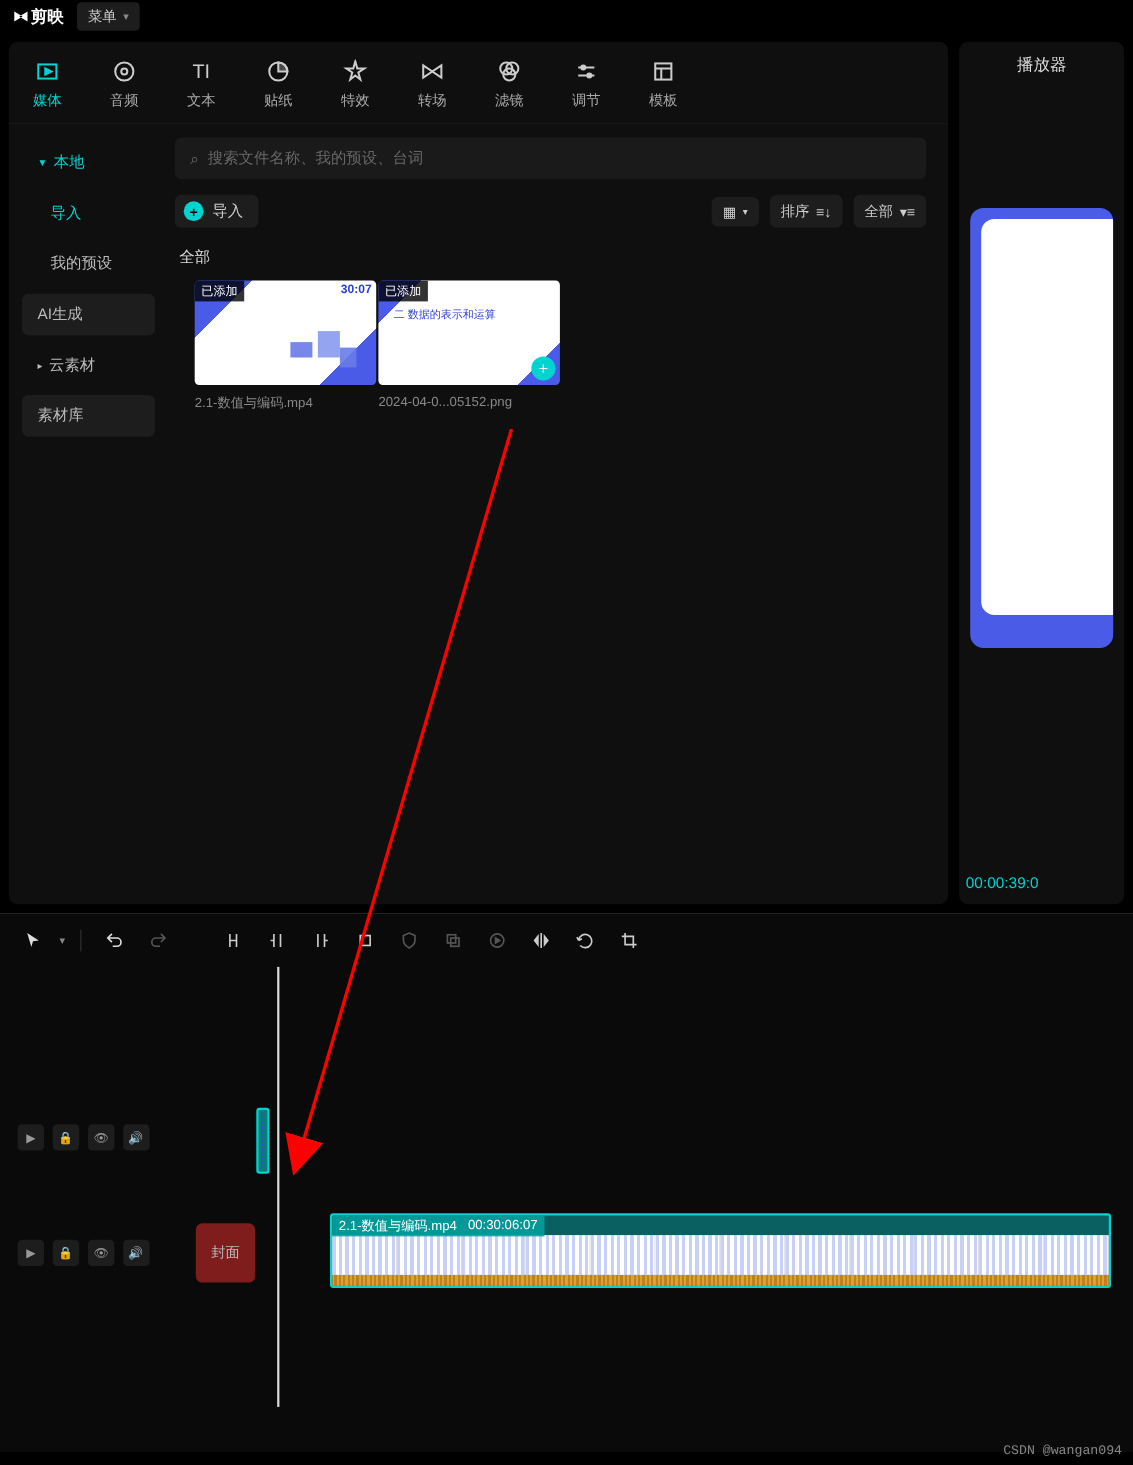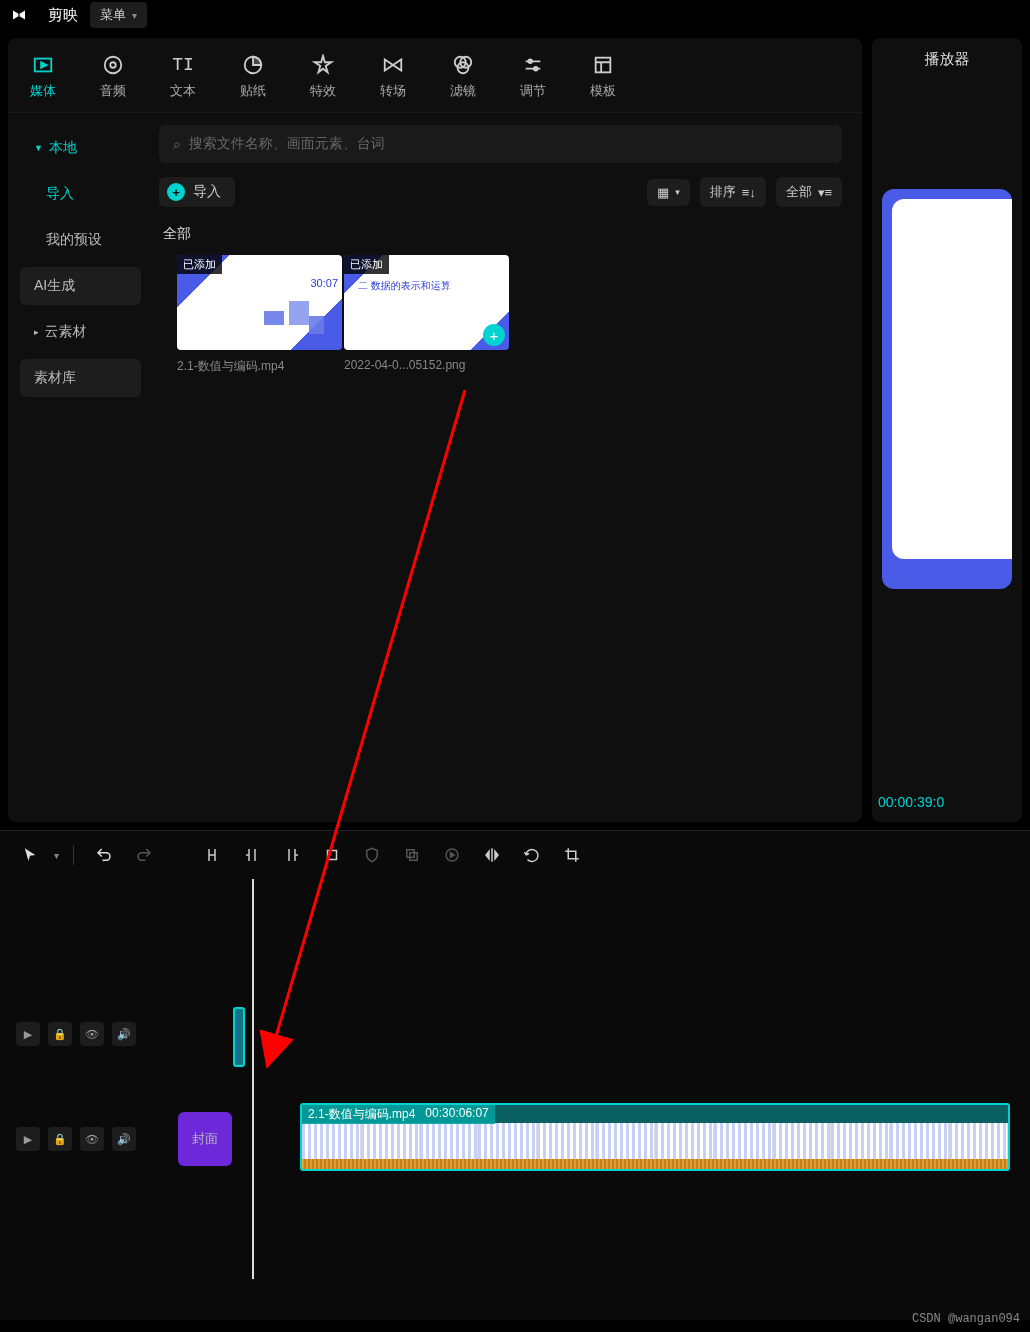--- a/index.html
+++ b/index.html
@@ -1,20 +1,20 @@
 <!DOCTYPE html>
 <html><head>
 <meta charset="utf-8">
 <style>
 * { margin: 0; padding: 0; box-sizing: border-box; font-family: "Microsoft YaHei", sans-serif; }
 body { background: #000; color: #ccc; width: 1030px; height: 1332px; overflow: hidden; position: relative; }
 
 
 .header { display: flex; align-items: center; padding: 6px 10px; height: 30px; }
-.logo { display: flex; align-items: center; gap: 20px; font-weight: normal; color: #fff; font-size: 15px; }
+.logo { display: flex; align-items: center; gap: 0; font-weight: bold; color: #fff; font-size: 15px; }
 .logo svg { width: 18px; height: 18px; }
 .menu-btn { margin-left: 12px; background: #1d1d1d; border-radius: 4px; padding: 4px 10px; display: flex; align-items: center; gap: 6px; font-size: 13px; cursor: pointer; }
 
 
 .top-area { display: flex; gap: 10px; padding: 8px; height: 800px; }
 .media-panel { flex: 1; background: #0f0f0f; border-radius: 8px; display: flex; flex-direction: column; min-width: 0; }
 .player-panel { width: 150px; background: #0f0f0f; border-radius: 8px; display: flex; flex-direction: column; align-items: center; padding: 12px 4px; overflow: hidden; }
 
 
 .tabs { display: flex; padding: 8px 0 0 0; border-bottom: 1px solid #1a1a1a; }
@@ -36,21 +36,21 @@
 .import-btn { background: #1d1d1d; border-radius: 6px; padding: 6px 14px 6px 8px; display: flex; align-items: center; gap: 8px; font-size: 14px; cursor: pointer; }
 .plus-circle { width: 18px; height: 18px; background: #00d3d0; border-radius: 50%; color: #000; display: flex; align-items: center; justify-content: center; font-size: 13px; font-weight: bold; }
 .spacer { flex: 1; }
 .tool-btn { background: #1d1d1d; border-radius: 6px; padding: 6px 10px; display: flex; align-items: center; gap: 6px; font-size: 13px; cursor: pointer; }
 
 .section-label { margin: 18px 0 12px 4px; font-size: 14px; color: #ddd; }
 .asset-grid { display: flex; gap: 24px; flex-wrap: wrap; }
 .asset { width: 143px; cursor: pointer; padding-left: 18px; }
 .thumb { position: relative; width: 165px; height: 95px; border-radius: 4px; overflow: hidden; background: linear-gradient(135deg,#4a5be8 0%, #4a5be8 20%, #fff 20%, #fff 80%, #4a5be8 80%); }
 .thumb .tag { position: absolute; top: 0; left: 0; background: #000c; color: #fff; font-size: 11px; padding: 2px 6px; }
-.thumb .dur { position: absolute; top: 2px; right: 4px; color: #2a3dd6; font-size: 11px; font-weight: normal; margin-top: 20px; }
+.thumb .dur { position: absolute; top: 2px; right: 4px; color: #2a3dd6; font-size: 11px; font-weight: bold; }
 .thumb .add-btn { position: absolute; bottom: 4px; right: 4px; width: 22px; height: 22px; background: #00d3d0; border-radius: 50%; color: #fff; display: flex; align-items: center; justify-content: center; font-size: 15px; }
 .thumb-content { position: absolute; top: 24px; left: 14px; font-size: 10px; color: #2a3dd6; }
 .thumb-graphic { position: absolute; right: 8px; bottom: 4px; width: 80px; height: 55px; opacity: .9; }
 .asset-name { margin-top: 8px; font-size: 12px; color: #888; text-align: left; white-space: nowrap; overflow: hidden; text-overflow: ellipsis; }
 
 
 .player-title { font-size: 15px; color: #ddd; margin-bottom: 120px; text-align: center; }
 .preview-box { width: 130px; height: 400px; background: #4a5be8; border-radius: 12px; position: relative; overflow: hidden; }
 .preview-box .inner { position: absolute; top: 10px; left: 10px; right: 0; bottom: 30px; background: #fff; border-radius: 12px 0 0 12px; }
 .player-time { margin-top: auto; color: #00d3d0; font-size: 14px; align-self: flex-start; padding-left: 2px; text-align: center; }
@@ -66,21 +66,21 @@
 .ruler { position: relative; height: 28px; margin-left: 168px; border-bottom: 1px solid #222; }
 .ruler .tick { position: absolute; top: 6px; font-size: 11px; color: #777; }
 .ruler .playhead-top { position: absolute; top: 2px; width: 10px; height: 14px; background: #fff; border-radius: 2px; left: 80px; }
 
 .tracks { position: relative; height: 400px; }
 .track-row { display: flex; align-items: center; height: 70px; }
 .track-controls { width: 168px; display: flex; align-items: center; gap: 8px; padding-left: 16px; }
 .tc-btn { width: 24px; height: 24px; background: #1d1d1d; border-radius: 4px; display: flex; align-items: center; justify-content: center; color: #999; font-size: 11px; cursor: pointer; }
 .track-lane { flex: 1; position: relative; height: 100%; display: flex; align-items: center; }
 
-.cover-btn { width: 54px; height: 54px; background: #6d28d9; border-radius: 6px; display: flex; align-items: center; justify-content: center; font-size: 13px; color: #bbb; margin-left: 10px; cursor: pointer; }
+.cover-btn { width: 54px; height: 54px; background: #7f1d1d; border-radius: 6px; display: flex; align-items: center; justify-content: center; font-size: 13px; color: #bbb; margin-left: 10px; cursor: pointer; }
 
 .audio-clip { position: absolute; left: 65px; top: 8px; width: 12px; height: 60px; background: #0a7a7a; border: 2px solid #00d3d0; border-radius: 3px; }
 .audio-clip::after { content: ""; position: absolute; inset: 3px; background: repeating-linear-gradient(0deg,#3a4dd0 0 2px,transparent 2px 4px); }
 
 .video-clip { position: absolute; left: 68px; right: 20px; top: 4px; height: 68px; background: #0a6060; border: 2px solid #00d3d0; border-radius: 3px; overflow: hidden; }
 .clip-label { position: absolute; top: 0; left: 0; background: #00a0a0dd; color: #fff; font-size: 12px; padding: 1px 6px; display: flex; gap: 10px; z-index: 2; }
 .clip-body { position: absolute; top: 18px; left: 0; right: 0; bottom: 10px; background: #f0f2ff; display: flex; }
 .clip-frame { flex: 1; border-right: 1px solid #ddd; background: repeating-linear-gradient(90deg,#c8d0f5 0 3px,#fff 3px 6px); }
 .clip-wave { position: absolute; left: 0; right: 0; bottom: 0; height: 10px; background: repeating-linear-gradient(90deg,#e0a030 0 2px,#c08020 2px 4px); }
 
@@ -123,21 +123,21 @@
       <div class="tab">
         <div class="tab-icon">
             <svg viewBox="0 0 24 24" stroke="#ccc" fill="none" stroke-width="2">
               <circle cx="12" cy="12" r="9"></circle>
               <circle cx="12" cy="12" r="3"></circle>
             </svg>
           </div>
         <span>音频</span>
       </div>
       <div class="tab">
-        <div class="tab-icon" style="font-family:Liberation Mono, monospace;font-size:18px;color:#ccc">TI</div>
+        <div class="tab-icon" style="font-family:Liberation Sans, sans-serif;font-size:18px;color:#ccc">TI</div>
         <span>文本</span>
       </div>
       <div class="tab">
         <div class="tab-icon">
             <svg viewBox="0 0 24 24" stroke="#ccc" fill="none" stroke-width="2">
               <circle cx="12" cy="12" r="9"></circle>
               <path d="M12 3 A9 9 0 0 1 21 12 L12 12 Z" fill="#ccc" fill-opacity="0.3"></path>
             </svg>
           </div>
         <span>贴纸</span>
@@ -210,21 +210,21 @@
             <span>云素材</span>
           </div>
         <div class="side-item" style="background:#1d1d1d">
             <span>素材库</span>
           </div>
       </div>
 
       <div class="content">
         <div class="search-bar">
           <span>⌕</span>
-          <span>搜索文件名称、画面元素、台词</span>
+          <span>搜索文件名称、我的预设、台词</span>
         </div>
 
         <div class="toolbar-row">
           <div class="import-btn">
             <div class="plus-circle">+</div>
             <span>导入</span>
           </div>
           <div class="spacer"></div>
           <div class="tool-btn">
             <span>▦</span>
@@ -254,21 +254,21 @@
                 </svg>
             </div>
             <div class="asset-name">2.1-数值与编码.mp4</div>
           </div>
           <div class="asset">
             <div class="thumb" style="background:linear-gradient(135deg,#4a5be8 0%,#4a5be8 15%,#fff 15%,#fff 85%,#4a5be8 85%)">
               <div class="tag">已添加</div>
               <div class="thumb-content">二 数据的表示和运算</div>
               <div class="add-btn">+</div>
             </div>
-            <div class="asset-name">2022-04-0...05152.png</div>
+            <div class="asset-name">2024-04-0...05152.png</div>
           </div>
         </div>
       </div>
     </div>
   </div>
 
   <div class="player-panel">
     <div class="player-title">播放器</div>
     <div class="preview-box">
       <div class="inner"></div>

